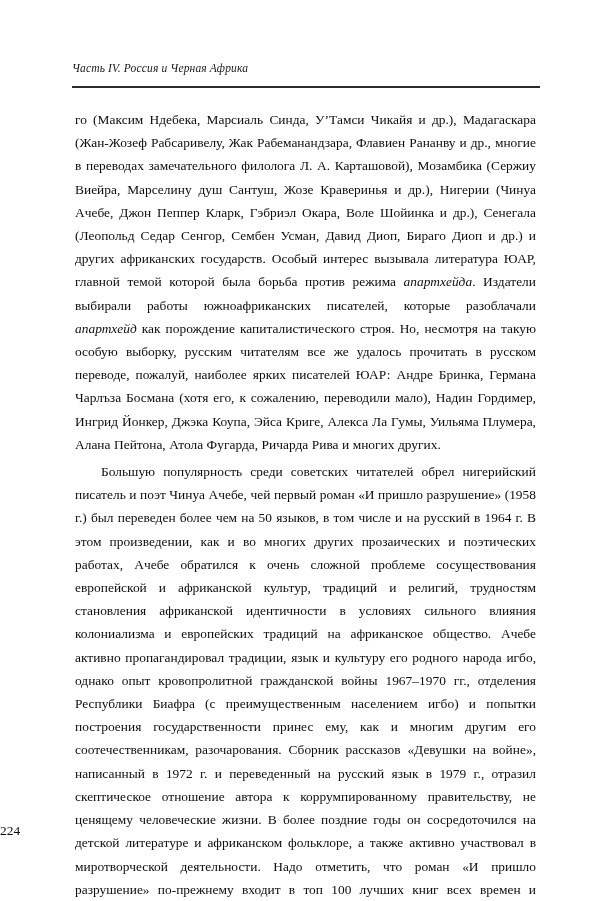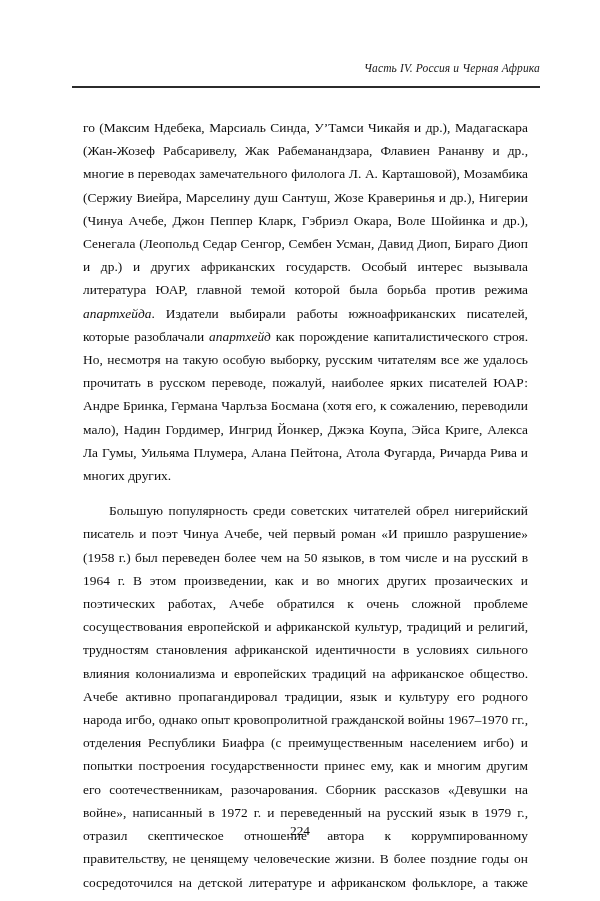--- a/index.html
+++ b/index.html
@@ -26,59 +26,58 @@
   .running-header {
     position: absolute;
     left: 72px;
     top: 62px;
     width: 468px;
     font-style: italic;
     font-size: 11.5px;
     letter-spacing: 0.15px;
     color: #1a1a1a;
     white-space: nowrap;
-    text-align: right;
   }
   .header-rule {
     position: absolute;
     left: 72px;
     top: 86px;
     width: 468px;
     height: 1.6px;
     background: #2b2b2b;
   }
   .body-block {
     position: absolute;
     left: 71px;
     top: 104px;
     width: 469px;
   }
   p.para {
-    margin: 12px;
+    margin: 4px;
     padding: 0;
     font-size: 13.4px;
     line-height: 23.2px;
     text-align: justify;
     text-justify: inter-word;
     letter-spacing: 0.02px;
     color: #0d0d0d;
     word-spacing: 0.1px;
     hyphens: manual;
   }
   p.para + p.para {
     text-indent: 26px;
   }
   .it { font-style: italic; }
   .bd { font-weight: normal; }
   .page-number {
     position: absolute;
     left: 0;
     top: 823px;
     width: 600px;
-    text-align: center;
+    text-align: left;
     font-size: 13.4px;
     color: #0d0d0d;
   }
 </style>
 </head>
 <body>
 
 <div class="page">
 
   <div class="running-header">Часть IV. Россия и Черная Африка</div>

